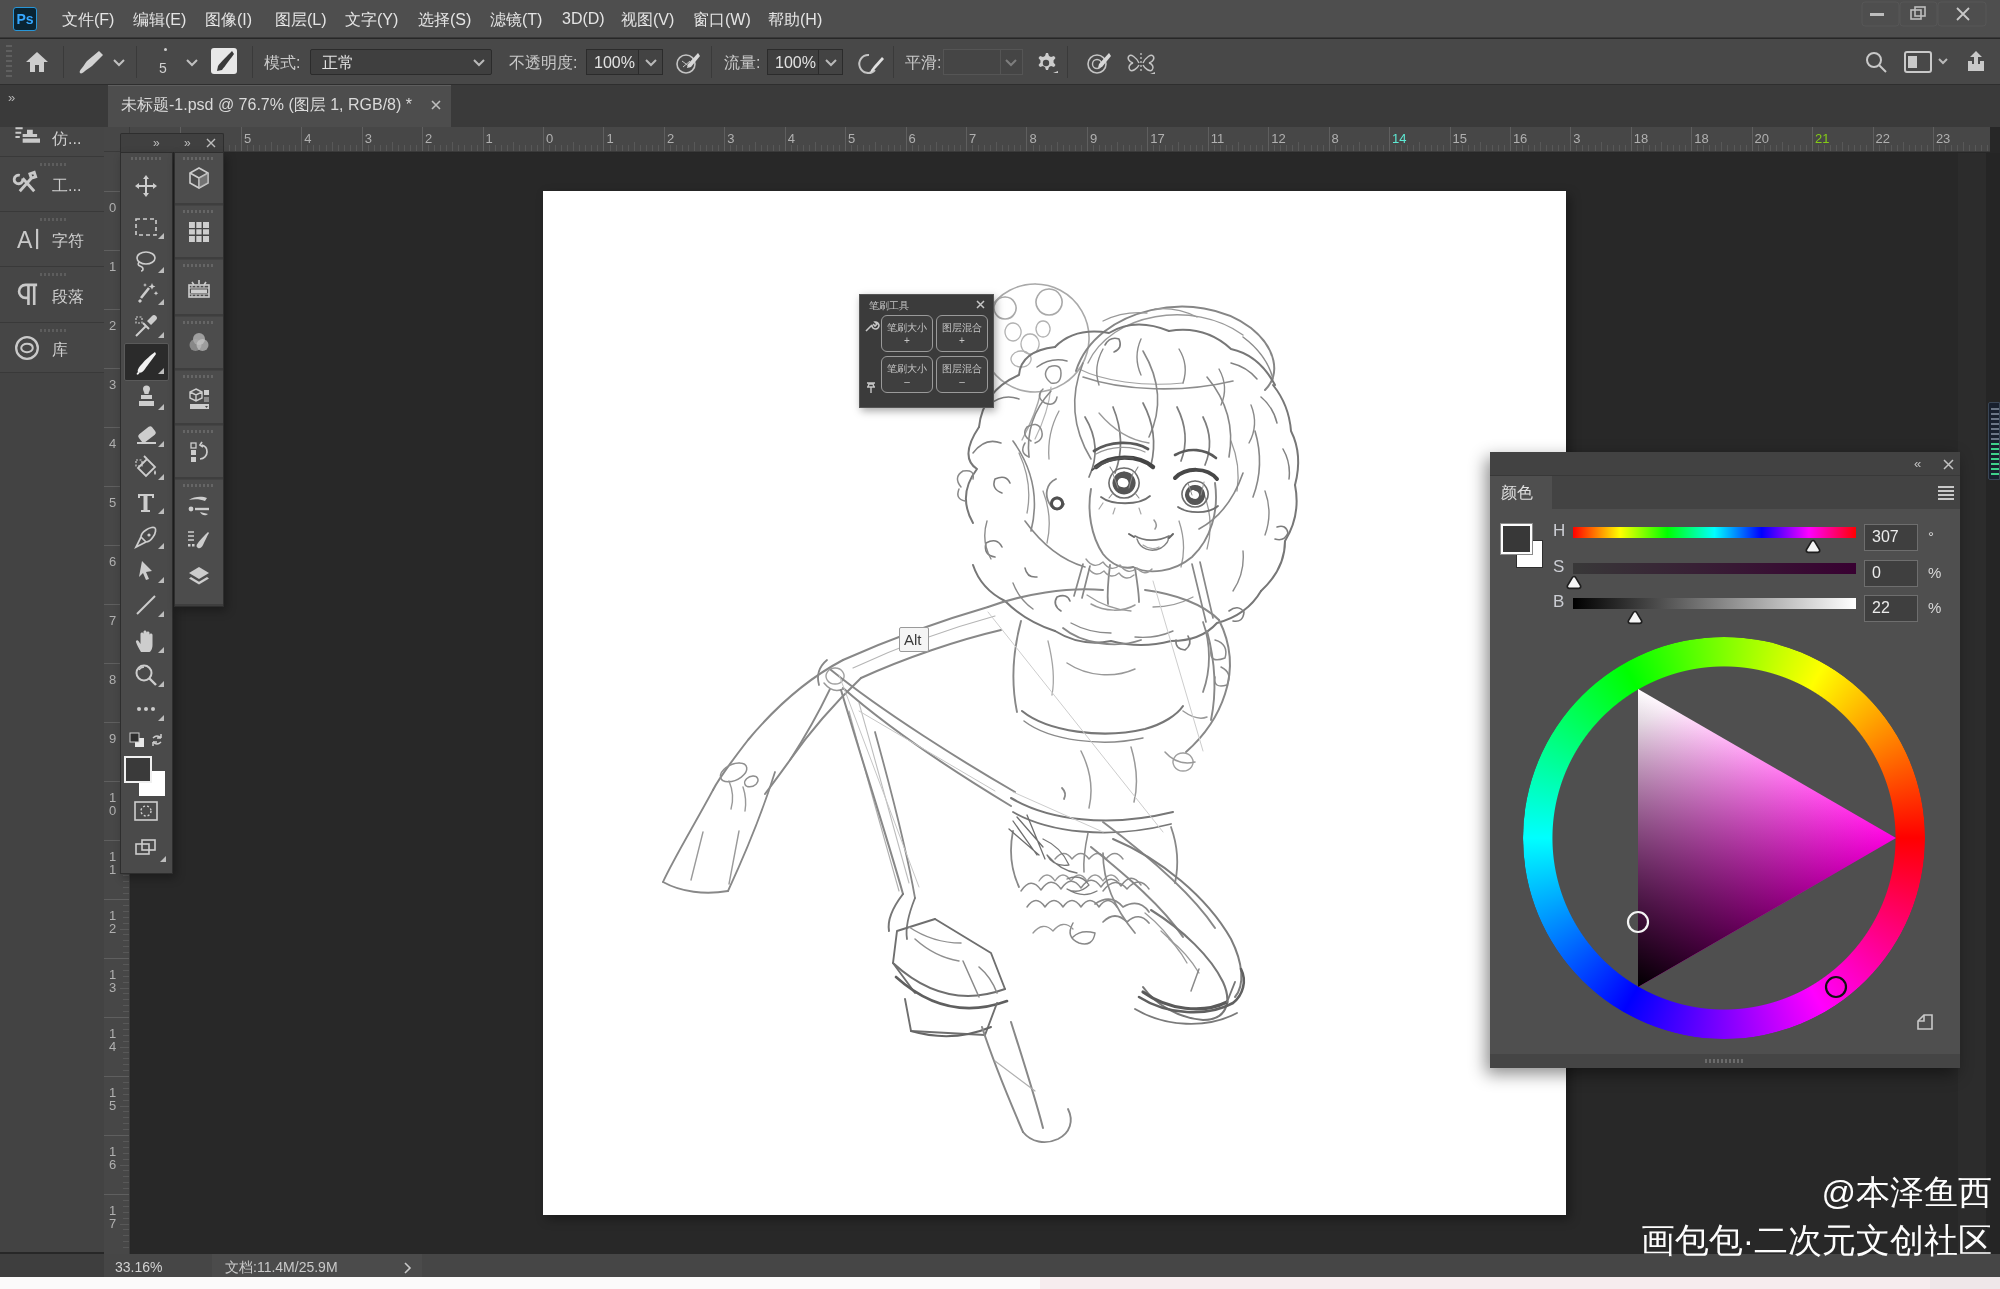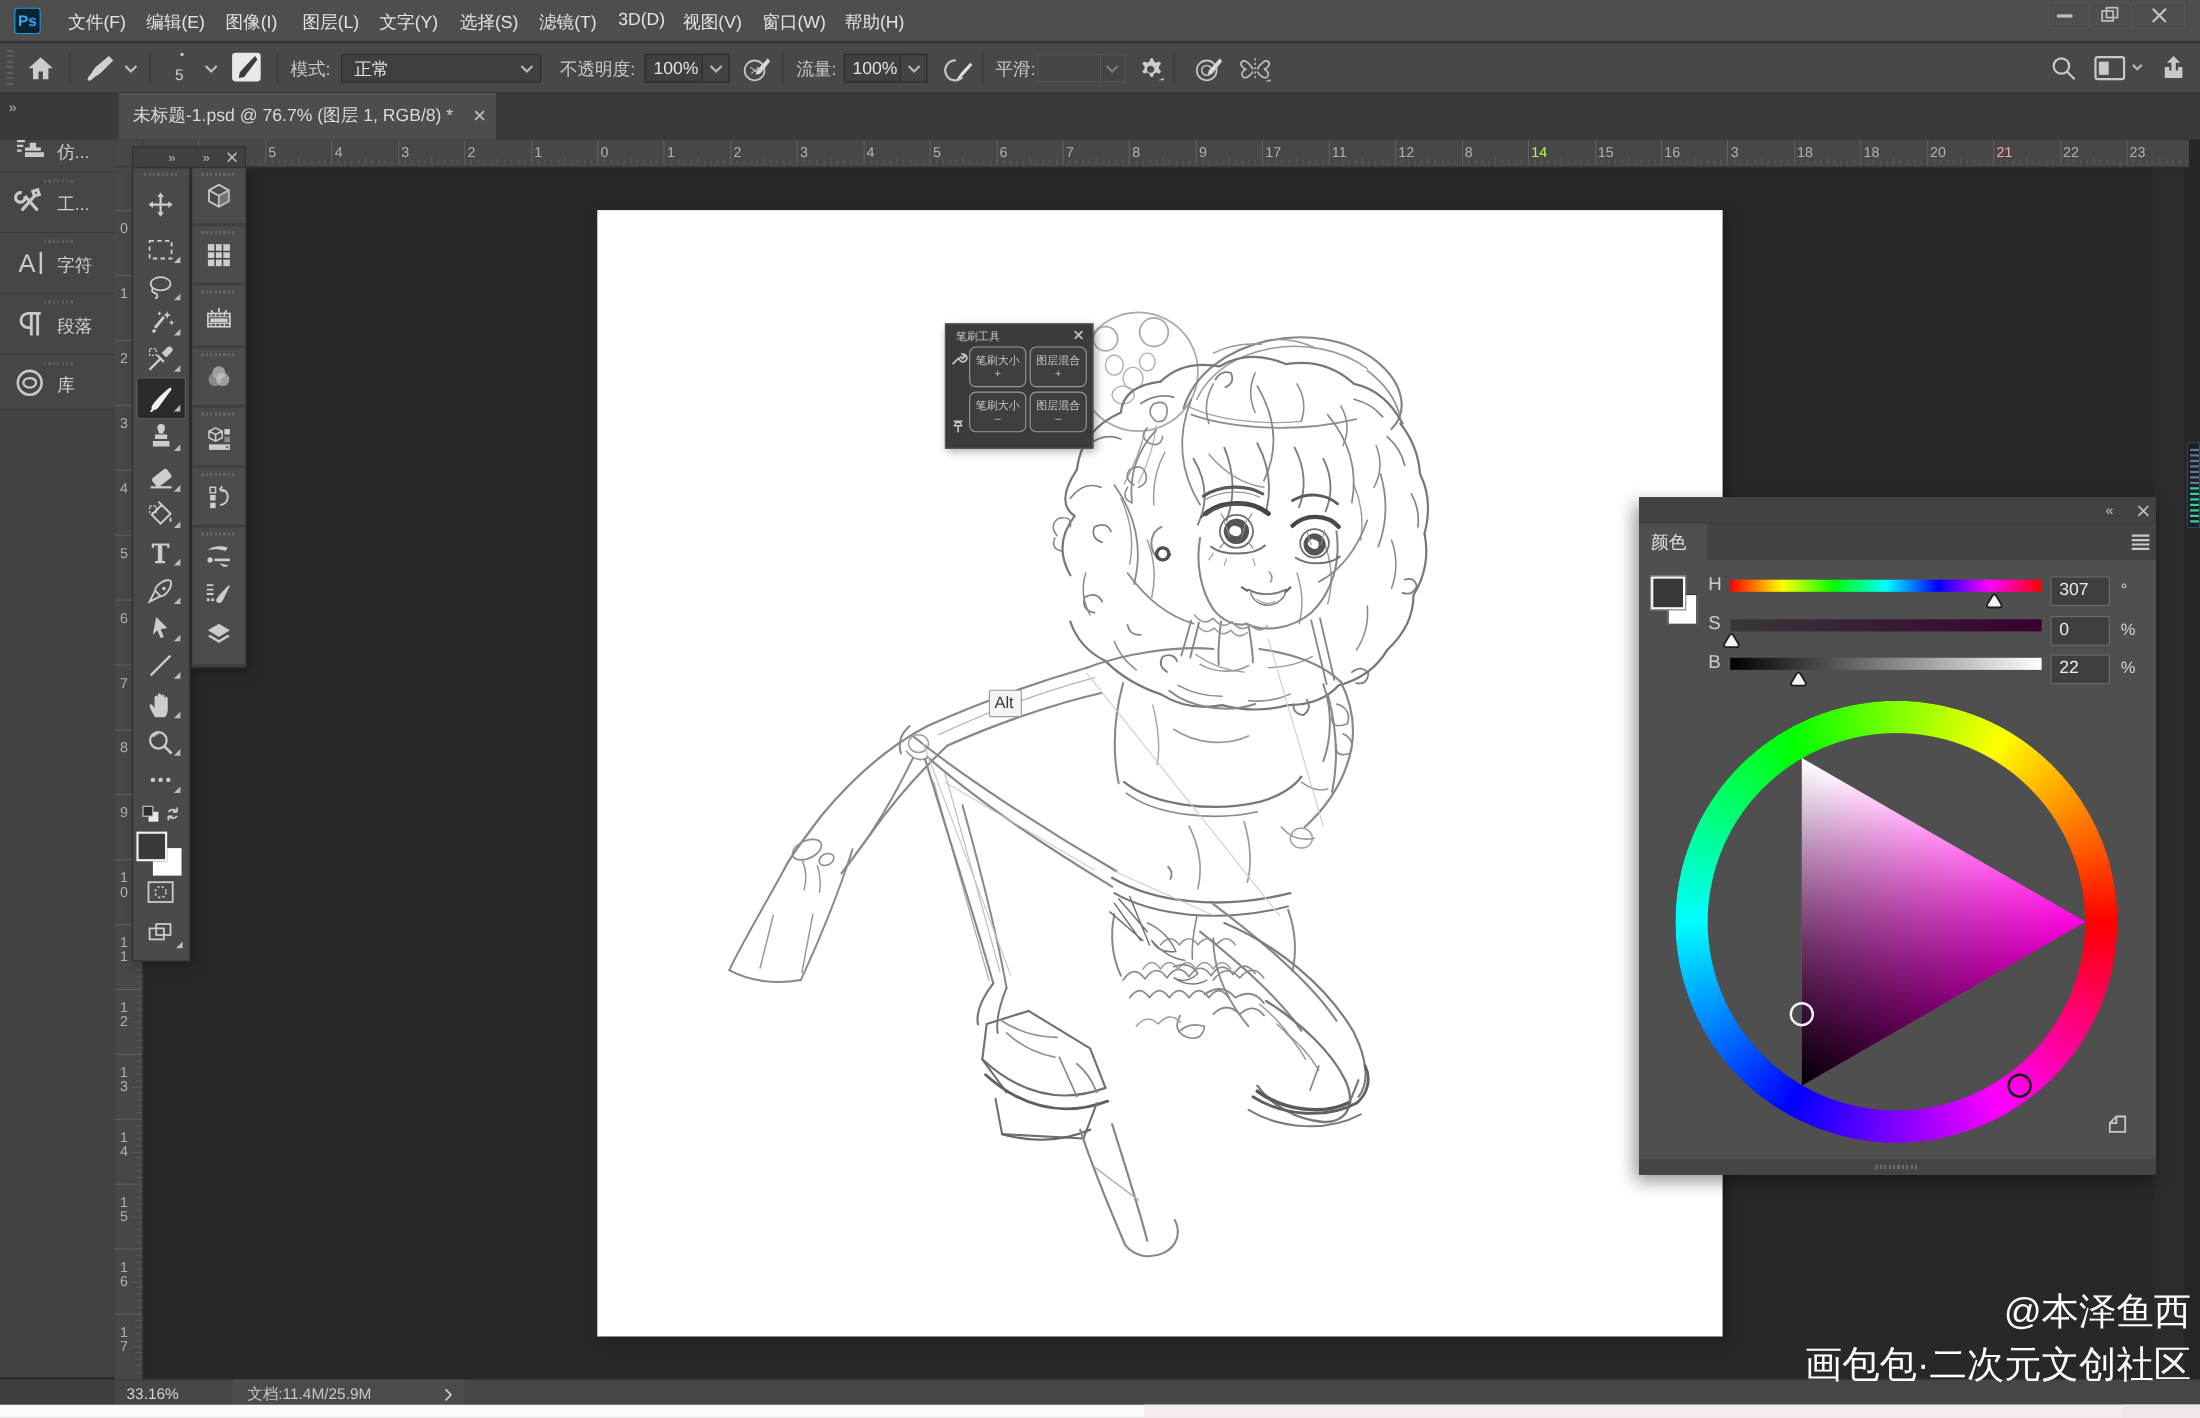--- a/index.html
+++ b/index.html
@@ -378,21 +378,21 @@
     <div class="abs" style="left:1204.6px;top:18px;width:1px;height:7px;background:#585858"></div>
     <div class="abs" style="left:1210.7px;top:18px;width:1px;height:7px;background:#585858"></div>
     <div class="abs" style="left:1216.7px;top:18px;width:1px;height:7px;background:#585858"></div>
     <div class="abs" style="left:1222.8px;top:18px;width:1px;height:7px;background:#585858"></div>
     <div class="abs" style="left:1228.8px;top:15px;width:1px;height:10px;background:#585858"></div>
     <div class="abs" style="left:1234.8px;top:18px;width:1px;height:7px;background:#585858"></div>
     <div class="abs" style="left:1240.9px;top:18px;width:1px;height:7px;background:#585858"></div>
     <div class="abs" style="left:1246.9px;top:18px;width:1px;height:7px;background:#585858"></div>
     <div class="abs" style="left:1253.0px;top:18px;width:1px;height:7px;background:#585858"></div>
     <div class="abs" style="left:1259.0px;top:0;width:1px;height:25px;background:#5f5f5f"></div>
-    <div class="txt" style="left:1262.0px;top:4px;font-size:13px;color:#bef264">14</div>
+    <div class="txt" style="left:1262.0px;top:4px;font-size:13px;color:#5eead4">14</div>
     <div class="abs" style="left:1265.1px;top:18px;width:1px;height:7px;background:#585858"></div>
     <div class="abs" style="left:1271.1px;top:18px;width:1px;height:7px;background:#585858"></div>
     <div class="abs" style="left:1277.1px;top:18px;width:1px;height:7px;background:#585858"></div>
     <div class="abs" style="left:1283.2px;top:18px;width:1px;height:7px;background:#585858"></div>
     <div class="abs" style="left:1289.2px;top:15px;width:1px;height:10px;background:#585858"></div>
     <div class="abs" style="left:1295.3px;top:18px;width:1px;height:7px;background:#585858"></div>
     <div class="abs" style="left:1301.3px;top:18px;width:1px;height:7px;background:#585858"></div>
     <div class="abs" style="left:1307.4px;top:18px;width:1px;height:7px;background:#585858"></div>
     <div class="abs" style="left:1313.4px;top:18px;width:1px;height:7px;background:#585858"></div>
     <div class="abs" style="left:1319.5px;top:0;width:1px;height:25px;background:#5f5f5f"></div>
@@ -455,21 +455,21 @@
     <div class="abs" style="left:1627.6px;top:18px;width:1px;height:7px;background:#585858"></div>
     <div class="abs" style="left:1633.7px;top:18px;width:1px;height:7px;background:#585858"></div>
     <div class="abs" style="left:1639.7px;top:18px;width:1px;height:7px;background:#585858"></div>
     <div class="abs" style="left:1645.8px;top:18px;width:1px;height:7px;background:#585858"></div>
     <div class="abs" style="left:1651.8px;top:15px;width:1px;height:10px;background:#585858"></div>
     <div class="abs" style="left:1657.9px;top:18px;width:1px;height:7px;background:#585858"></div>
     <div class="abs" style="left:1663.9px;top:18px;width:1px;height:7px;background:#585858"></div>
     <div class="abs" style="left:1669.9px;top:18px;width:1px;height:7px;background:#585858"></div>
     <div class="abs" style="left:1676.0px;top:18px;width:1px;height:7px;background:#585858"></div>
     <div class="abs" style="left:1682.0px;top:0;width:1px;height:25px;background:#5f5f5f"></div>
-    <div class="txt" style="left:1685.0px;top:4px;font-size:13px;color:#fca5a5">21</div>
+    <div class="txt" style="left:1685.0px;top:4px;font-size:13px;color:#84cc16">21</div>
     <div class="abs" style="left:1688.1px;top:18px;width:1px;height:7px;background:#585858"></div>
     <div class="abs" style="left:1694.1px;top:18px;width:1px;height:7px;background:#585858"></div>
     <div class="abs" style="left:1700.2px;top:18px;width:1px;height:7px;background:#585858"></div>
     <div class="abs" style="left:1706.2px;top:18px;width:1px;height:7px;background:#585858"></div>
     <div class="abs" style="left:1712.2px;top:15px;width:1px;height:10px;background:#585858"></div>
     <div class="abs" style="left:1718.3px;top:18px;width:1px;height:7px;background:#585858"></div>
     <div class="abs" style="left:1724.3px;top:18px;width:1px;height:7px;background:#585858"></div>
     <div class="abs" style="left:1730.4px;top:18px;width:1px;height:7px;background:#585858"></div>
     <div class="abs" style="left:1736.4px;top:18px;width:1px;height:7px;background:#585858"></div>
     <div class="abs" style="left:1742.5px;top:0;width:1px;height:25px;background:#5f5f5f"></div>

